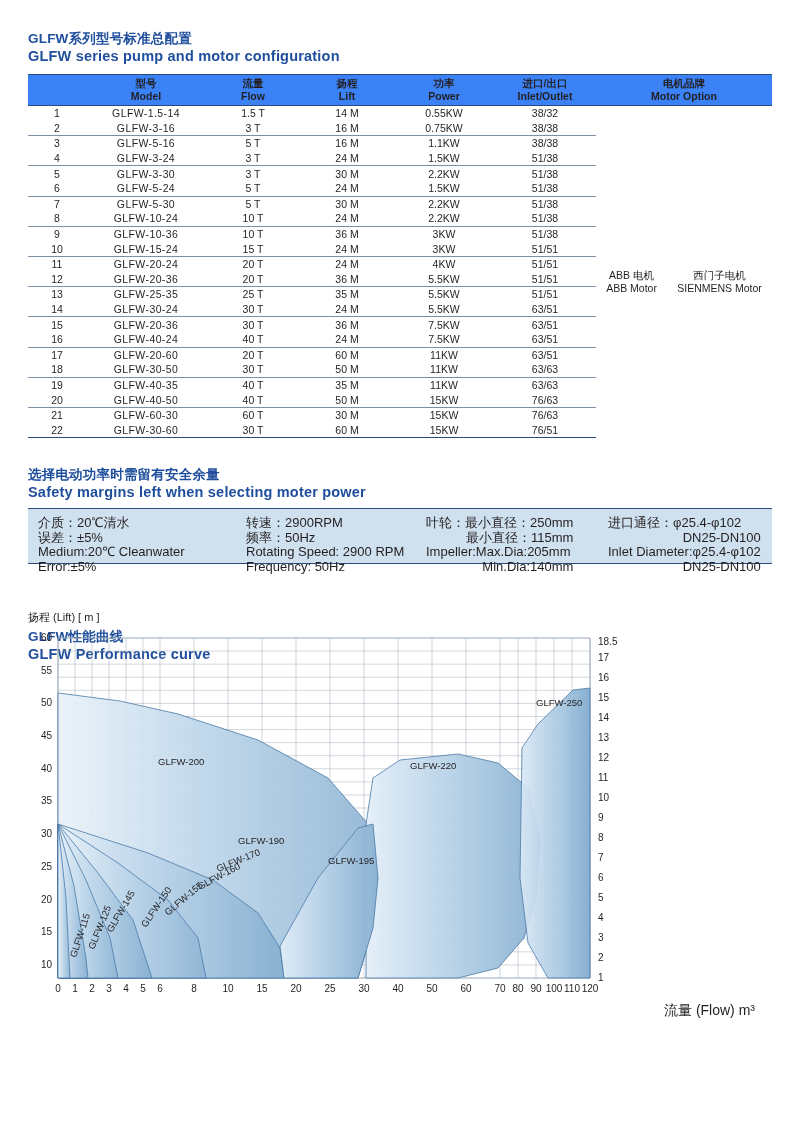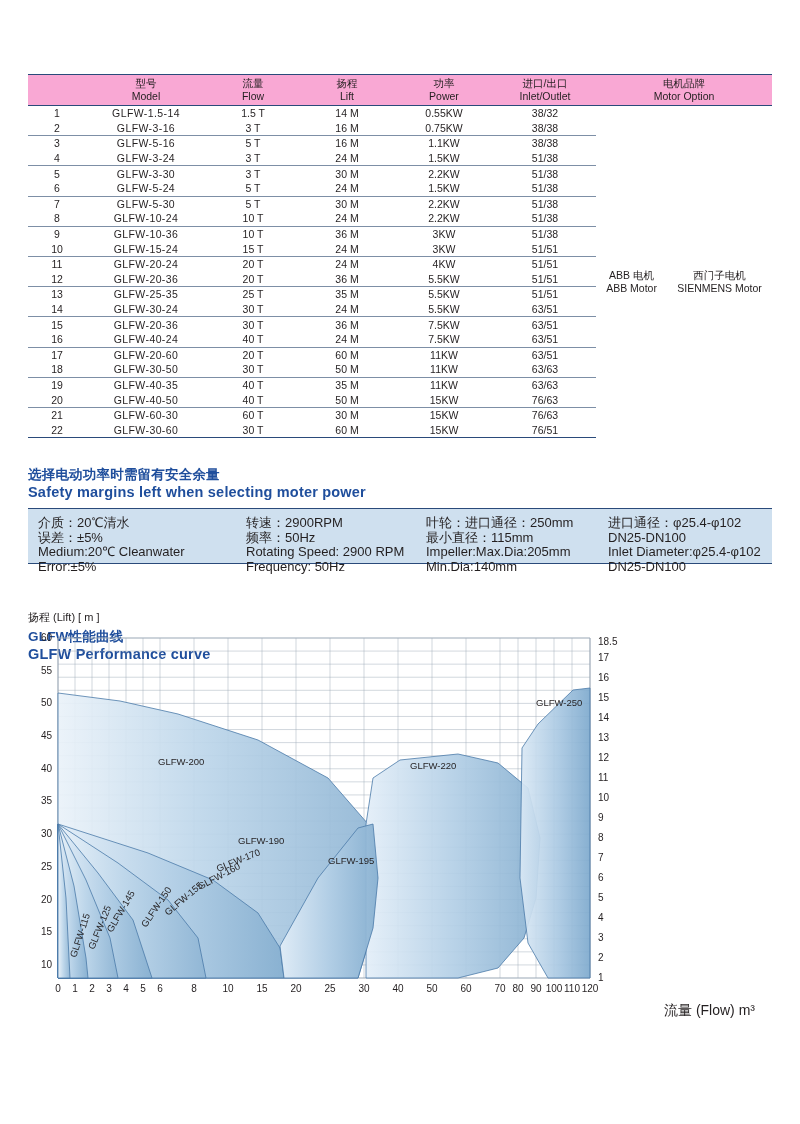--- a/index.html
+++ b/index.html
@@ -16,25 +16,25 @@
   
   .sec-head{position:absolute;color:#1f4e9c;font-weight:bold;letter-spacing:.2px;}
   .sec-head .cn{font-size:13.5px;line-height:17px;}
   .sec-head .en{font-size:14.5px;line-height:19px;}
 
   
   .tbl-wrap{position:absolute;left:28px;top:74px;width:744px;}
   table.main{border-collapse:collapse;width:744px;font-size:10.5px;}
   table.main th,table.main td{padding:0;text-align:center;vertical-align:middle;}
   table.main thead th{
-    background:#f9a8d4;
+    background:#3b82f6;
     border-top:1.6px solid #2a4a7a;
     border-bottom:1.1px solid #2a4a7a;
     height:30px;
-    font-weight:normal;
+    font-weight:bold;
     font-size:10.5px;
     line-height:13px;
   }
   table.main tbody td{height:14.6px;font-size:10.5px;}
   tr.sep td{border-bottom:.8px solid #7d8fa6;}
   tr.last td{border-bottom:1.6px solid #2a4a7a;}
   td.model{letter-spacing:.4px;}
   .motor-cell{font-size:10.5px;line-height:14px;}
   .motor-split{display:flex;justify-content:space-around;align-items:flex-end;width:100%;margin-top:20px;}
   .motor-split div{line-height:13px;}
@@ -46,33 +46,37 @@
     border-top:1.4px solid #2a4a7a;
     border-bottom:1.4px solid #2a4a7a;
     font-size:13px;
     line-height:14.5px;
   }
   .margin-box .col{position:absolute;top:7px;}
   .margin-box .c1{left:10px;}
   .margin-box .c2{left:218px;}
   .margin-box .c3{left:398px;}
   .margin-box .c4{left:580px;}
-  .margin-box .r{text-align:left;}
+  .margin-box .r{text-align:right;}
 
   
   .chart-wrap{position:absolute;left:28px;top:610px;width:744px;height:420px;}
   .ylabel{position:absolute;left:0px;top:0px;font-size:11px;}
   .chart-svg{position:absolute;left:0;top:18px;}
   .xlabel{position:absolute;font-size:14px;}
 </style>
 </head>
 <body>
 
 <div class="page">
 
+  <div class="sec-head" style="left:28px;top:30px;">
+    <div class="cn">GLFW系列型号标准总配置</div>
+    <div class="en">GLFW series pump and motor configuration</div>
+  </div>
 
   <div class="tbl-wrap">
     <table class="main">
       <colgroup>
         <col style="width:58px">
           <col style="width:120px">
           <col style="width:94px">
         <col style="width:94px">
           <col style="width:100px">
           <col style="width:102px">
@@ -312,21 +316,21 @@
       <div>Medium:20℃ Cleanwater</div>
       <div>Error:±5%</div>
     </div>
     <div class="col c2">
       <div>转速：2900RPM</div>
       <div>频率：50Hz</div>
       <div>Rotating Speed: 2900 RPM</div>
       <div>Frequency: 50Hz</div>
     </div>
     <div class="col c3">
-      <div>叶轮：进口通径：250mm</div>
+      <div>叶轮：最小直径：250mm</div>
       <div class="r">最小直径：115mm</div>
       <div>Impeller:Max.Dia:205mm</div>
       <div class="r">Min.Dia:140mm</div>
     </div>
     <div class="col c4">
       <div>进口通径：φ25.4-φ102</div>
       <div class="r">DN25-DN100</div>
       <div>Inlet Diameter:φ25.4-φ102</div>
       <div class="r">DN25-DN100</div>
     </div>

